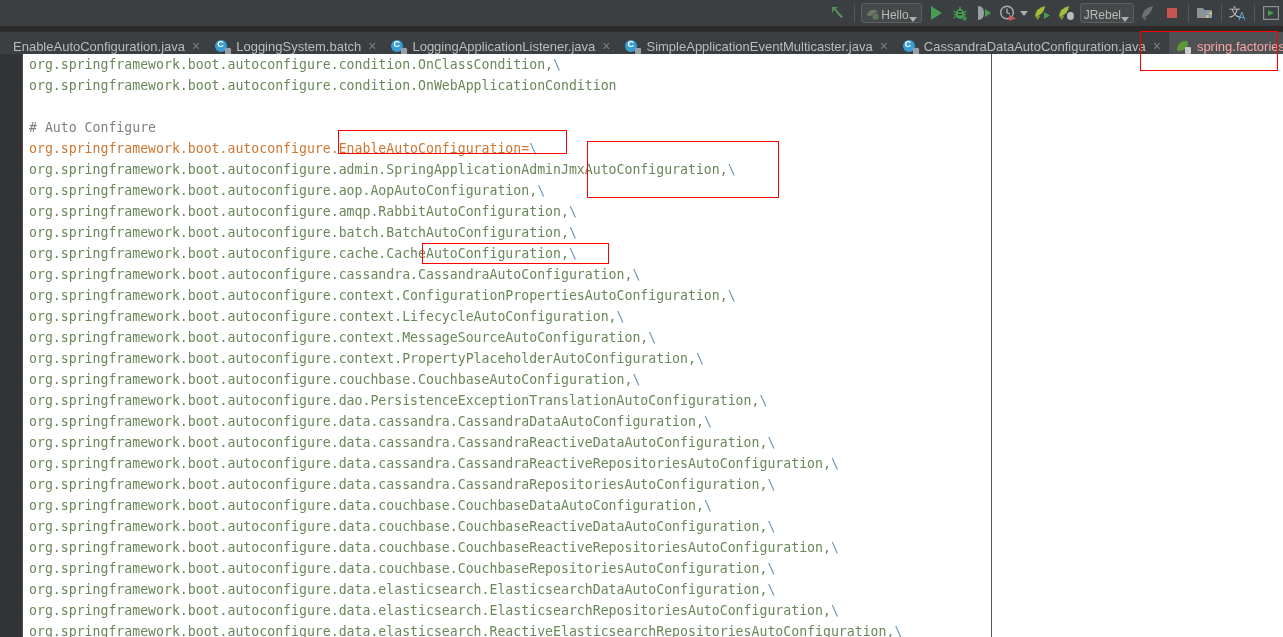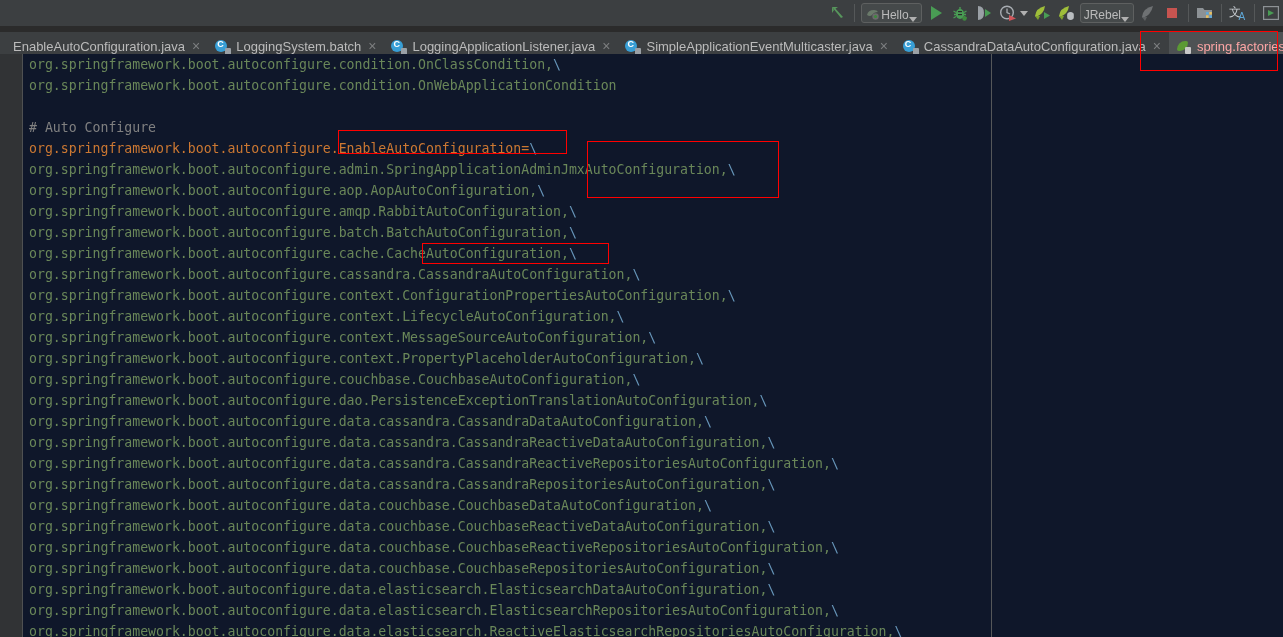--- a/index.html
+++ b/index.html
@@ -127,21 +127,21 @@
     position: absolute; right: 0px; bottom: 0px;
     width: 6px; height: 7px;
     background: #c9c9c9;
     border-radius: 1px;
   }
 
   
   #editor {
     position: absolute; left: 0; top: 54px;
     width: 1283px; height: 583px;
-    background: #0f172a;
+    background: #ffffff;
     overflow: hidden;
   }
   #gutter {
     position: absolute; left: 0; top: 0;
     width: 22px; height: 583px;
     background: #313335;
   }
   #gutter-border {
     position: absolute; left: 22px; top: 0;
     width: 1px; height: 583px;

